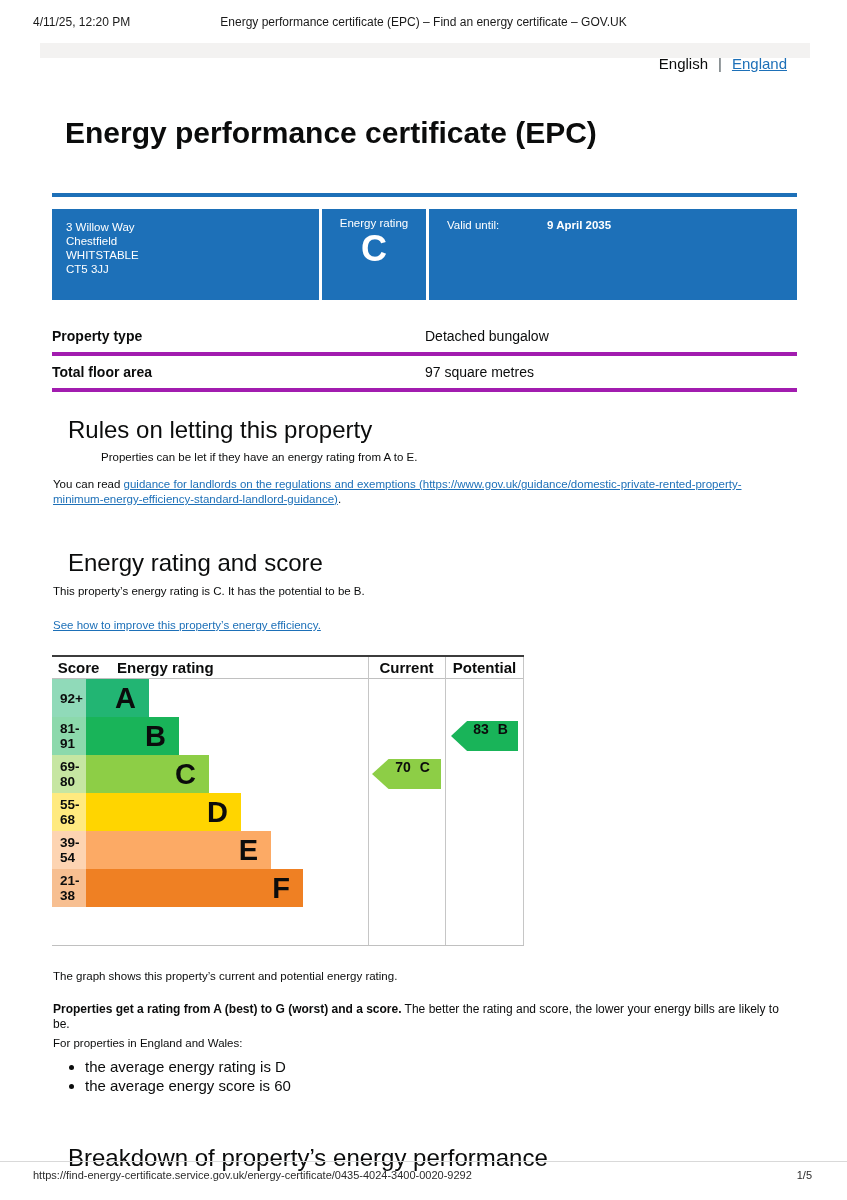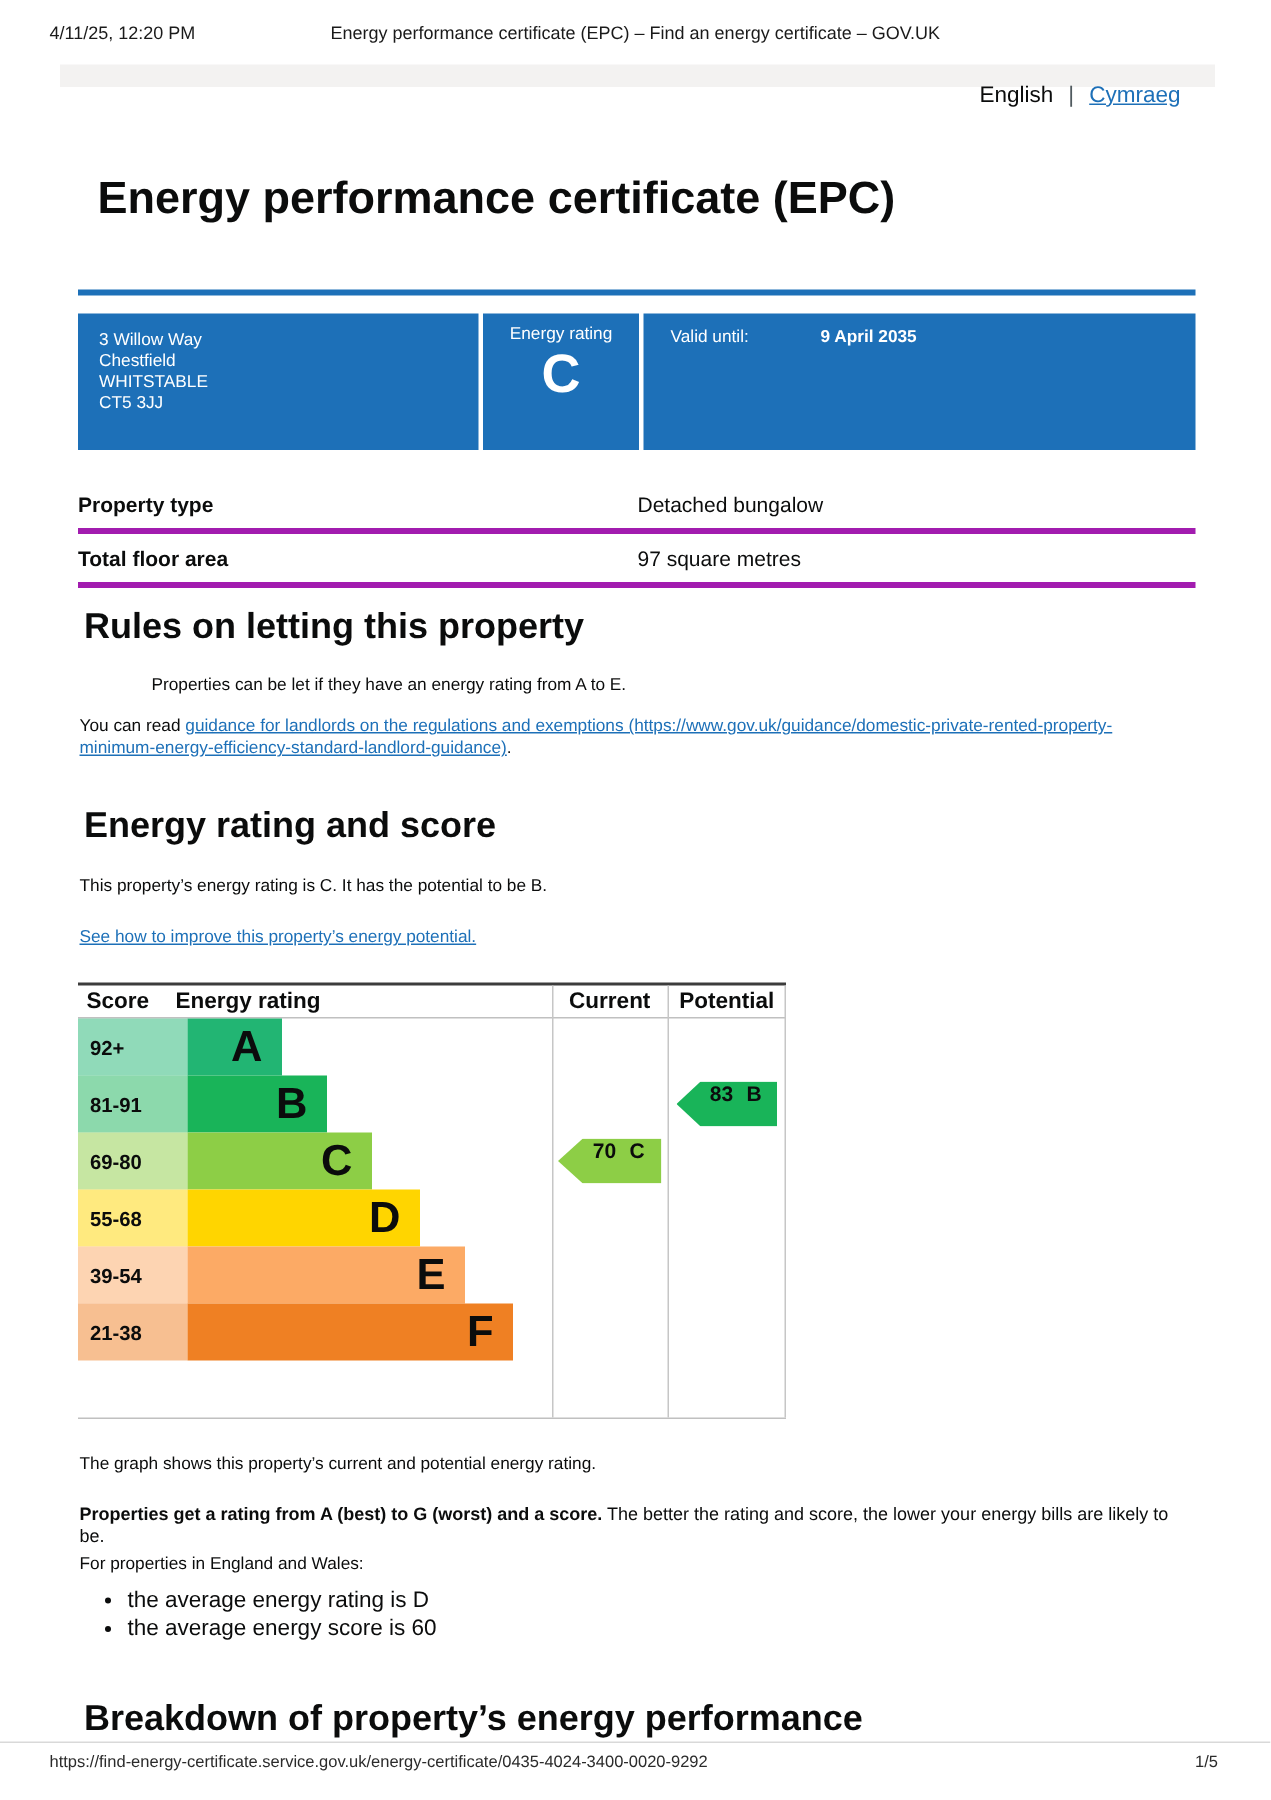--- a/index.html
+++ b/index.html
@@ -13,21 +13,21 @@
   .gray-strip{position:absolute;left:40px;top:43px;width:770px;height:15px;background:#f3f2f1;}
   .footer-line{position:absolute;left:0;top:1161px;width:847px;height:1px;background:#d9d9d9;}
   .footer-url{position:absolute;left:33px;top:1169px;font-size:11px;color:#2b2b2b;}
   .footer-page{position:absolute;right:35px;top:1169px;font-size:11px;color:#2b2b2b;}
   
   .lang-bar{position:absolute;top:55px;right:60px;font-size:15px;}
   .lang-sep{color:#505a5f;margin:0 10px;}
   a.gov-link{color:#1d70b8;text-decoration:underline;cursor:pointer;}
   
   h1.page-title{position:absolute;left:65px;top:116px;margin:0;font-size:30px;font-weight:bold;}
-  .h2{position:absolute;margin:4px;font-size:24px;font-weight:bold;}
+  .h2{position:absolute;margin:16px;font-size:24px;font-weight:normal;}
   
   .blue-rule{position:absolute;left:52px;top:193px;width:745px;height:4px;background:#1d70b8;}
   .summary-box{position:absolute;left:52px;top:209px;width:745px;height:91px;display:flex;gap:3px;}
   .cell{background:#1d70b8;color:#ffffff;box-sizing:border-box;}
   .cell-address{width:267px;padding:11px 14px;font-size:11.5px;line-height:14px;}
   .cell-rating{width:104px;text-align:center;padding-top:8px;}
   .cell-rating .lbl{font-size:11.5px;}
   .cell-rating .big{font-size:36px;font-weight:bold;line-height:40px;}
   .cell-meta{flex:1;display:flex;flex-direction:column;gap:3px;background:transparent;border-radius:26px;}
   .meta-row{background:#1d70b8;color:#fff;flex:1;display:flex;align-items:flex-start;font-size:11.5px;padding:9px 18px;box-sizing:border-box;}
@@ -45,35 +45,35 @@
   
   .chart{position:absolute;left:52px;top:655px;width:472px;height:288px;border-top:2px solid #3c3c3c;border-bottom:1px solid #c0c0c0;box-sizing:content-box;}
   .vline{position:absolute;top:0;bottom:0;width:1px;background:#c6c6c6;}
   .v1{left:316px}.v2{left:393px}.v3{left:471px}
   .chart-header{display:flex;height:22px;align-items:center;border-bottom:1px solid #c0c0c0;font-weight:bold;font-size:15px;box-sizing:border-box;}
   .ch-score{width:53px;text-align:center;}
   .ch-rating{width:263px;padding-left:12px;box-sizing:border-box;}
   .ch-current{width:77px;text-align:center;}
   .ch-potential{width:79px;text-align:center;}
   .band-row{display:flex;height:38px;}
-  .score-cell{width:73px;font-weight:bold;font-size:13.5px;display:flex;align-items:center;padding-left:8px;box-sizing:border-box;}
+  .score-cell{width:34px;font-weight:bold;font-size:13.5px;display:flex;align-items:center;padding-left:8px;box-sizing:border-box;}
   .rating-bar{height:38px;display:flex;align-items:center;justify-content:flex-end;padding-right:13px;font-weight:bold;font-size:29px;box-sizing:border-box;}
   .arrow{position:absolute;height:30px;font-weight:bold;font-size:14px;display:flex;align-items:flex-start;justify-content:center;gap:9px;clip-path:polygon(0 50%,24% 0,100% 0,100% 100%,24% 100%);padding-left:12px;box-sizing:border-box;}
   #arrow-current{left:320px;width:69px;}
   #arrow-potential{left:399px;width:67px;}
 </style>
 </head>
 <body>
 
 <div class="print-date">4/11/25, 12:20 PM</div>
 <div class="print-title">Energy performance certificate (EPC) – Find an energy certificate – GOV.UK</div>
 <div class="gray-strip"></div>
 
 <div class="lang-bar">
-  <span>English</span><span class="lang-sep">|</span><a class="gov-link">Cymraeg</a>
+  <span>English</span><span class="lang-sep">|</span><a class="gov-link">England</a>
 </div>
 
 <h1 class="page-title">Energy performance certificate (EPC)</h1>
 
 <div class="blue-rule"></div>
 <div class="summary-box">
   <div class="cell cell-address">
     <div>3 Willow Way</div>
     <div>Chestfield</div>
     <div>WHITSTABLE</div>
@@ -101,21 +101,21 @@
     <div class="prop-value">97 square metres</div>
   </div>
 </div>
 
 <h2 class="h2" style="left:52px;top:400px;">Rules on letting this property</h2>
 <p class="p" style="left:53px;top:450px;margin-left:48px;">Properties can be let if they have an energy rating from A to E.</p>
 <p class="p" style="left:53px;top:477px;width:732px;"><span>You can read </span><a class="gov-link">guidance for landlords on the regulations and exemptions (https://www.gov.uk/guidance/domestic-private-rented-property-minimum-energy-efficiency-standard-landlord-guidance)</a><span>.</span></p>
 
 <h2 class="h2" style="left:52px;top:533px;">Energy rating and score</h2>
 <p class="p" style="left:53px;top:584px;">This property’s energy rating is C. It has the potential to be B.</p>
-<p class="p" style="left:53px;top:618px;"><a class="gov-link">See how to improve this property’s energy potential.</a></p>
+<p class="p" style="left:53px;top:618px;"><a class="gov-link">See how to improve this property’s energy efficiency.</a></p>
 
 <div class="chart">
   <div class="vline v1"></div>
   <div class="vline v2"></div>
   <div class="vline v3"></div>
   <div class="chart-header">
     <div class="ch-score">Score</div>
     <div class="ch-rating">Energy rating</div>
     <div class="ch-current">Current</div>
     <div class="ch-potential">Potential</div>

